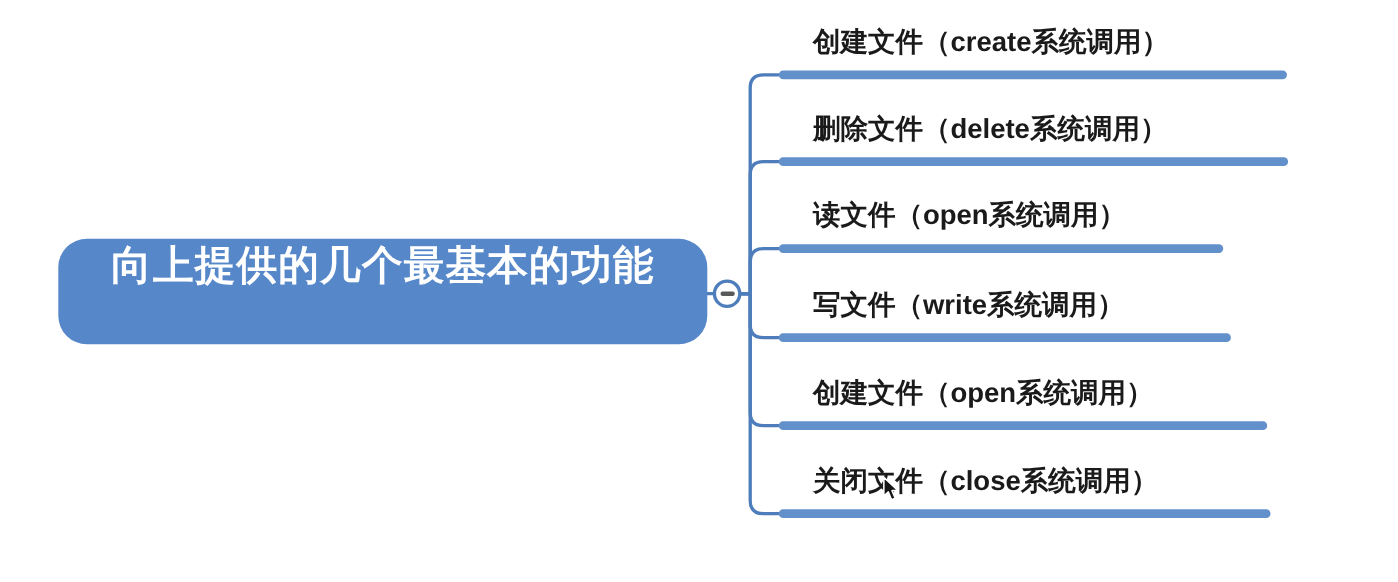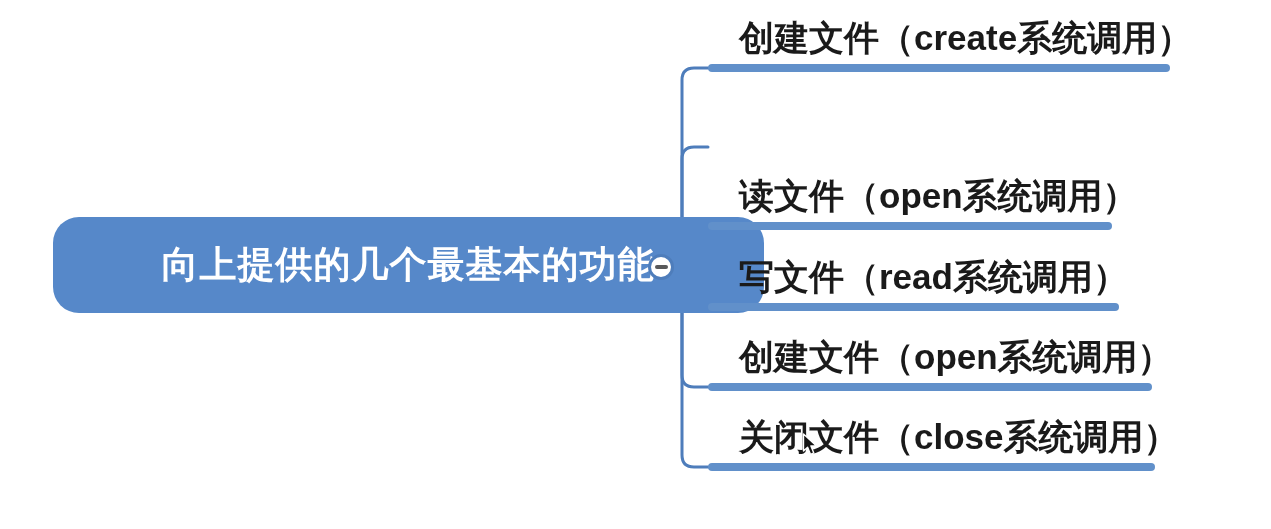--- a/index.html
+++ b/index.html
@@ -13,45 +13,45 @@
   html,body{margin:0;padding:0;}
   body{
     width:1271px;height:529px;position:relative;overflow:hidden;
     background:#ffffff;
     font-family:"Liberation Sans","DejaVu Sans",sans-serif;
   }
   .canvas{position:absolute;inset:0;}
   svg.connectors{position:absolute;left:0;top:0;pointer-events:none;}
 
   .root-node{
-    position:absolute;left:53px;top:217px;width:711px;height:96px;
+    position:absolute;left:53px;top:217px;width:590px;height:96px;
     background:var(--node-fill);
     border-radius:26px;
-    display:flex;align-items:center;justify-content:center;
+    display:flex;justify-content:center;
     box-sizing:border-box;
   }
   .root-node .root-label{
     color:var(--node-text);
     font-size:37px;font-weight:700;letter-spacing:1px;white-space:nowrap;
   }
 
   .collapse-btn{
     position:absolute;left:648px;top:254px;width:26px;height:26px;
     background:#ffffff;border:3px solid var(--connector);border-radius:50%;
     box-sizing:border-box;display:flex;align-items:center;justify-content:center;
     cursor:pointer;
   }
   .collapse-btn .minus-glyph{
     display:block;width:13px;height:3.5px;border-radius:2px;
     background:var(--minus-color);
   }
 
   .branch{position:absolute;left:708px;}
   .branch .branch-label{
-    padding-left:31px;line-height:34px;font-size:35px;font-weight:600;
+    padding-left:31px;line-height:34px;font-size:25px;font-weight:600;
     color:var(--branch-text);white-space:nowrap;
   }
   .branch .branch-bar{
     height:8px;margin-top:9px;border-radius:4px;
     background:var(--bar-fill);
   }
   .b1{top:21px;}  .b1 .branch-bar{width:462px;}
   .b2{top:100px;} .b2 .branch-bar{width:463px;}
   .b3{top:179px;} .b3 .branch-bar{width:404px;}
   .b4{top:260px;} .b4 .branch-bar{width:411px;}
@@ -83,28 +83,32 @@
 
   <div class="collapse-btn" title="">
     <span class="minus-glyph"></span>
   </div>
 
   <div class="branch b1">
     <div class="branch-label">创建文件（create系统调用）</div>
     <div class="branch-bar"></div>
   </div>
 
+  <div class="branch b2">
+    <div class="branch-label">删除文件（delete系统调用）</div>
+    <div class="branch-bar"></div>
+  </div>
 
   <div class="branch b3">
     <div class="branch-label">读文件（open系统调用）</div>
     <div class="branch-bar"></div>
   </div>
 
   <div class="branch b4">
-    <div class="branch-label">写文件（read系统调用）</div>
+    <div class="branch-label">写文件（write系统调用）</div>
     <div class="branch-bar"></div>
   </div>
 
   <div class="branch b5">
     <div class="branch-label">创建文件（open系统调用）</div>
     <div class="branch-bar"></div>
   </div>
 
   <div class="branch b6">
     <div class="branch-label">关闭文件（close系统调用）</div>

